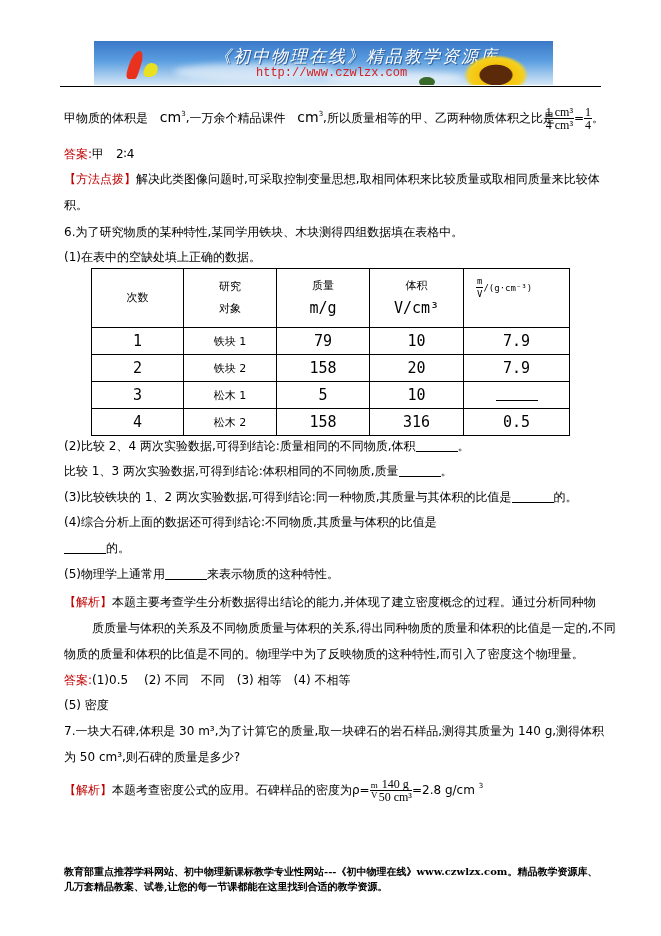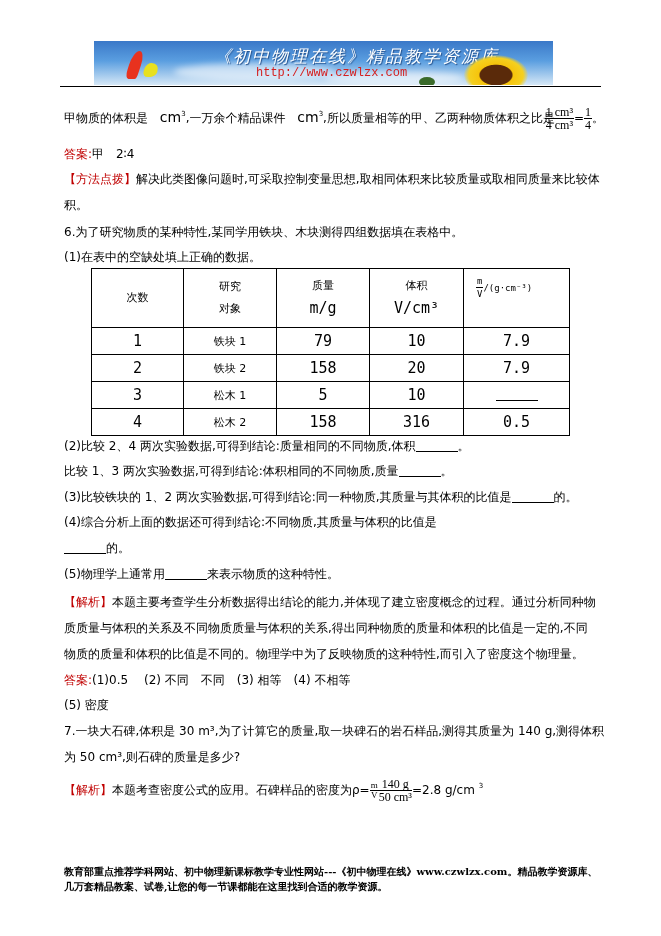--- a/index.html
+++ b/index.html
@@ -136,21 +136,21 @@
 <div class="line" style="top:540px;">
   <span class="blank" style="width:42px;"></span><span>的。</span>
 </div>
 <div class="line" style="top:566px;">
   <span>(5)物理学上通常用</span><span class="blank" style="width:42px;"></span><span>来表示物质的这种特性。</span>
 </div>
 
 <div class="line" style="top:594px;">
   <span class="red">【解析】</span><span>本题主要考查学生分析数据得出结论的能力,并体现了建立密度概念的过程。通过分析同种物</span>
 </div>
-<div class="line" style="top:620px;">质质量与体积的关系及不同物质质量与体积的关系,得出同种物质的质量和体积的比值是一定的,不同</div>
+<div class="line" style="top:620px;margin-left:28px;">质质量与体积的关系及不同物质质量与体积的关系,得出同种物质的质量和体积的比值是一定的,不同</div>
 <div class="line" style="top:646px;">物质的质量和体积的比值是不同的。物理学中为了反映物质的这种特性,而引入了密度这个物理量。</div>
 
 <div class="line" style="top:672px;">
   <span class="red">答案:</span><span>(1)0.5　 (2) 不同　不同　(3) 相等　(4) 不相等</span>
 </div>
 <div class="line" style="top:697px;">(5) 密度</div>
 
 <div class="line" style="top:723px;">7.一块大石碑,体积是 30 m³,为了计算它的质量,取一块碑石的岩石样品,测得其质量为 140 g,测得体积</div>
 <div class="line" style="top:749px;">为 50 cm³,则石碑的质量是多少?</div>
 

